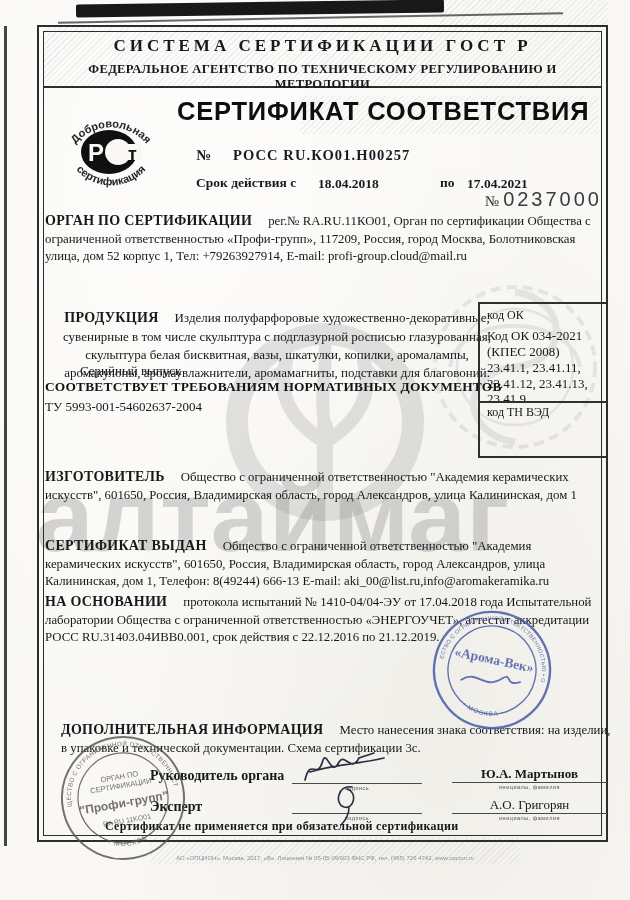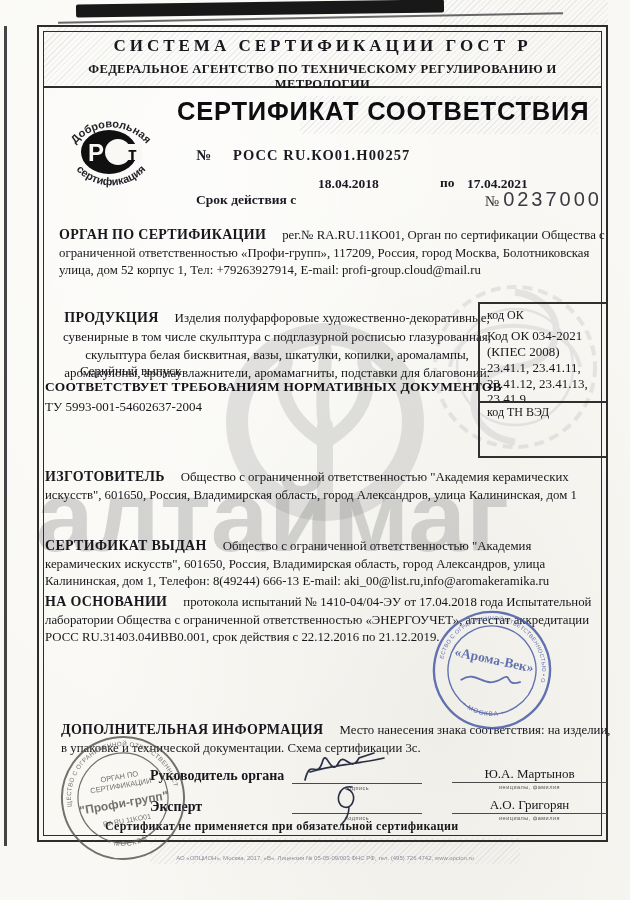--- a/index.html
+++ b/index.html
@@ -29,21 +29,21 @@
   .hdr-system{left:44px;top:36px;width:557px;text-align:center;font-size:17px;font-weight:bold;
               letter-spacing:4px;color:#17171c;z-index:3;}
   .hdr-agency{left:44px;top:62px;width:557px;text-align:center;font-size:12.6px;font-weight:bold;
               letter-spacing:0.3px;color:#17171c;z-index:3;}
   .doc-title{left:177px;top:97px;font-size:25.5px;font-weight:bold;letter-spacing:0.8px;color:#0e0e10;z-index:3;}
 
   
   .no-row{left:196px;top:146px;z-index:3;font-weight:bold;color:#1a1a22;}
   .no-row .mark{font-size:15px;}
   .no-row .val{font-size:14.5px;letter-spacing:1.1px;margin-left:22px;}
-  .lbl-validity{left:196px;top:175px;font-size:13.5px;font-weight:bold;color:#1a1a22;z-index:3;margin-top:17px;}
+  .lbl-validity{left:196px;top:175px;font-size:13.5px;font-weight:bold;color:#1a1a22;z-index:3;}
   .val-from{left:318px;top:176px;font-size:13.5px;font-weight:bold;color:#1a1a22;z-index:3;}
   .lbl-po{left:440px;top:175px;font-size:13.5px;font-weight:bold;color:#1a1a22;z-index:3;}
   .val-to{left:467px;top:176px;font-size:13.5px;font-weight:bold;color:#1a1a22;z-index:3;}
   .serial{left:462px;top:188px;width:140px;text-align:right;z-index:3;color:#2e2e33;}
   .serial .mark{font-size:15px;}
   .serial .digits{font-family:Liberation Sans, sans-serif;font-size:20px;letter-spacing:3px;color:#3a3a40;}
 
   
   .sec{z-index:3;color:#17171c;font-size:12.8px;line-height:1.38;text-align:left;}
   .sec b{font-size:14px;letter-spacing:0.3px;margin-right:16px;white-space:nowrap;}
@@ -70,21 +70,21 @@
   .role-head{left:150px;top:768px;}
   .role-expert{left:150px;top:799px;}
   .sig-line{border-bottom:1px solid #4a4a4a;z-index:3;}
   .sig-line-head{left:292px;top:760px;width:130px;height:23px;}
   .sig-line-exp{left:292px;top:791px;width:130px;height:22px;}
   .sig-caption{font-size:5.5px;color:#555;text-align:center;z-index:3;letter-spacing:0.5px;}
   .cap-head{left:292px;top:785px;width:130px;}
   .cap-exp{left:292px;top:815px;width:130px;}
   .name-box{left:452px;width:155px;text-align:center;font-size:13px;color:#17171c;
             border-bottom:1px solid #4a4a4a;z-index:3;}
-  .name-head{top:766px;}
+  .name-head{top:766px;font-weight:bold;}
   .name-exp{top:797px;}
   .namecap-head{left:452px;top:784px;width:155px;}
   .namecap-exp{left:452px;top:815px;width:155px;}
   .sig-svg{z-index:4;}
   .sig-head-svg{left:300px;top:750px;}
   .sig-exp-svg{left:330px;top:782px;}
 
   .footer-note{left:105px;top:819px;width:500px;font-size:12px;font-weight:bold;
                letter-spacing:0.3px;color:#17171c;z-index:3;}
   .fine-print{left:115px;top:855px;width:420px;text-align:center;font-size:6px;
@@ -169,21 +169,21 @@
   </div>
   <div class="abs lbl-validity serif">Срок действия с</div>
   <div class="abs val-from serif">18.04.2018</div>
   <div class="abs lbl-po serif">по</div>
   <div class="abs val-to serif">17.04.2021</div>
   <div class="abs serial">
     <span class="mark serif">№</span>
     <span class="digits">0237000</span>
   </div>
 
-  <p class="abs sec sec-organ" style="margin:14px;">
+  <p class="abs sec sec-organ" style="margin:0;">
     <b>ОРГАН ПО СЕРТИФИКАЦИИ</b><span>рег.№ RA.RU.11КО01, Орган по сертификации Общества с ограниченной ответственностью «Профи-групп», 117209, Россия, город Москва, Болотниковская улица, дом 52 корпус 1, Тел: +79263927914, E-mail: profi-group.cloud@mail.ru</span>
   </p>
 
   <p class="abs sec sec-product" style="margin:13px;text-align:center;">
     <b>ПРОДУКЦИЯ</b><span>Изделия полуфарфоровые художественно-декоративные, сувенирные в том числе скульптура с подглазурной росписью глазурованная, скульптура белая бисквитная, вазы, шкатулки, копилки, аромалампы, аромакулоны, аромаувлажнители, аромамагниты, подставки для благовоний.</span>
   </p>
   <div class="abs serial-note serif">Серийный выпуск</div>
 
   <div class="abs conform-head serif">СООТВЕТСТВУЕТ ТРЕБОВАНИЯМ НОРМАТИВНЫХ ДОКУМЕНТОВ</div>
   <div class="abs tu-line serif">ТУ  5993-001-54602637-2004</div>

